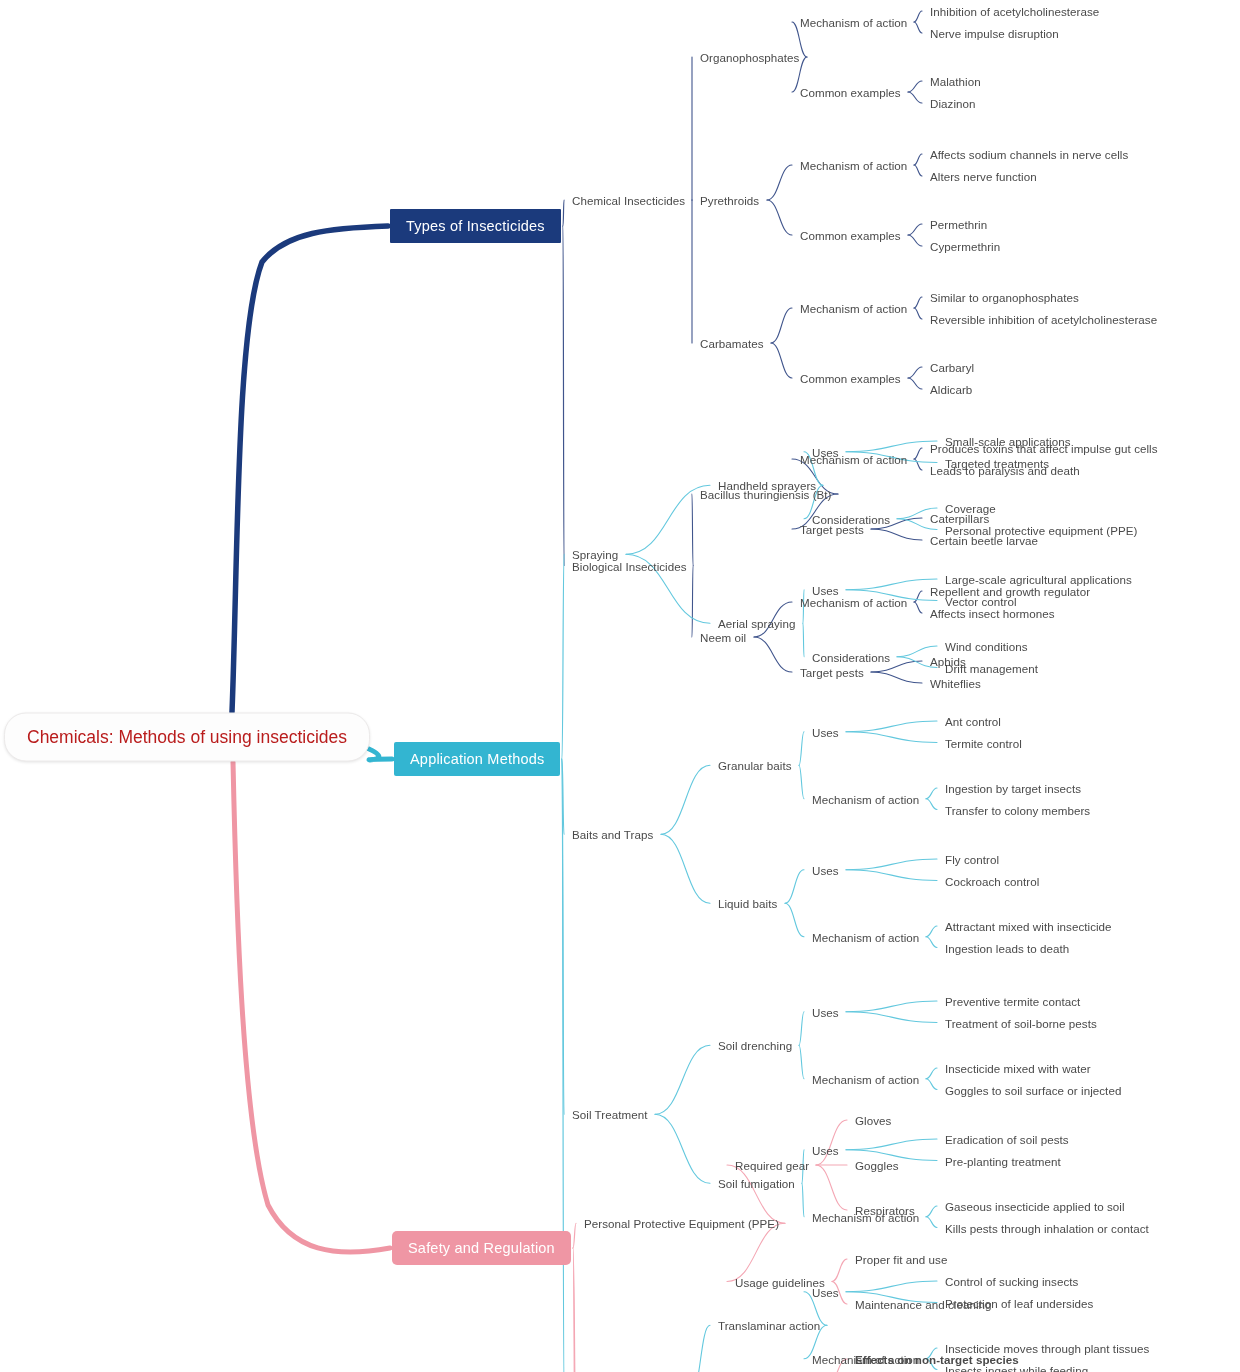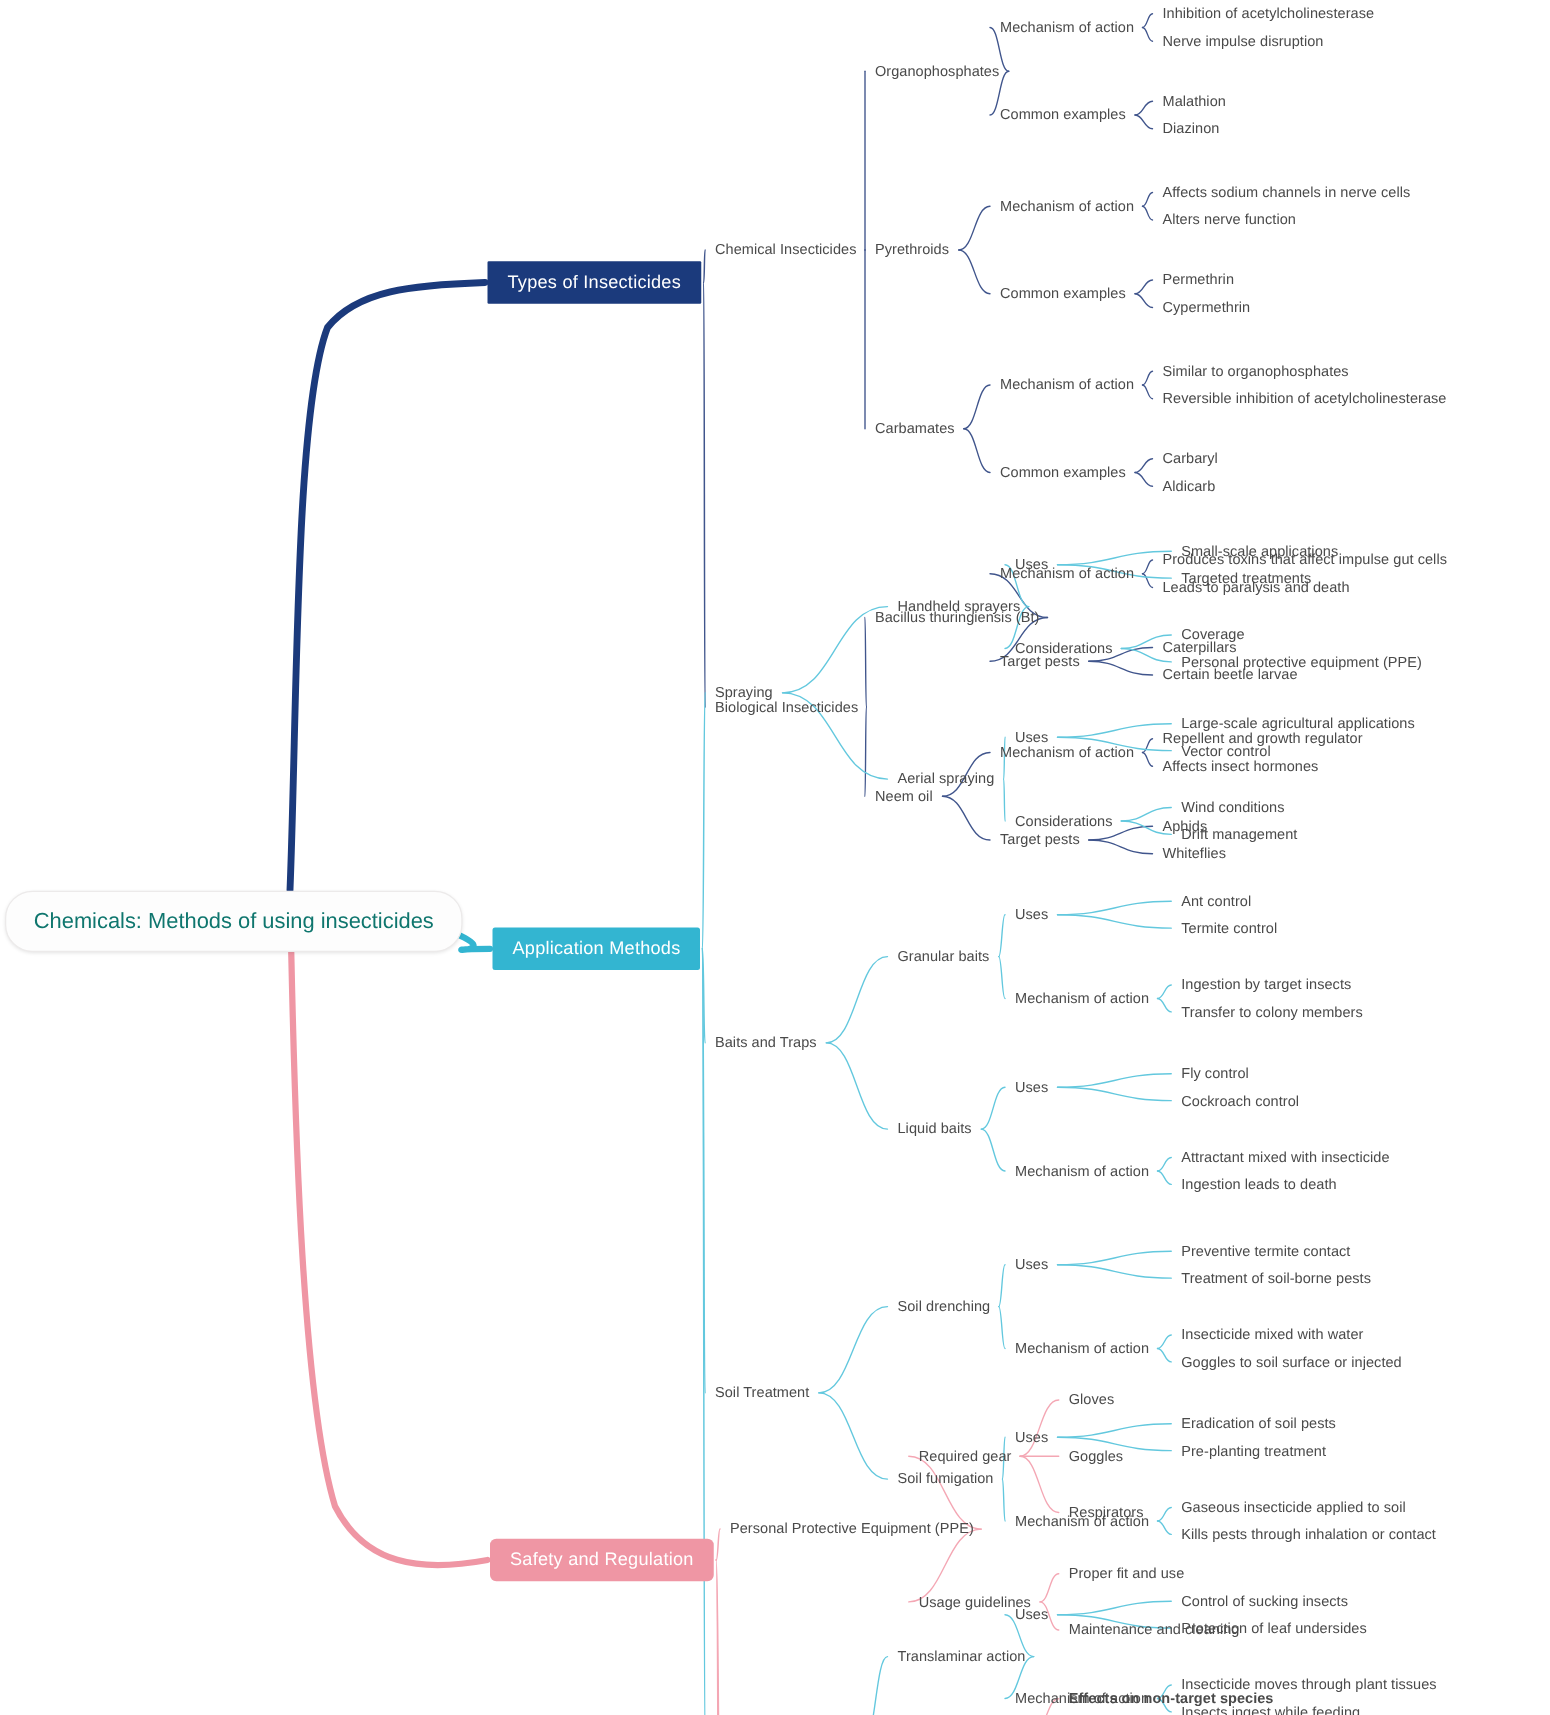--- a/index.html
+++ b/index.html
@@ -3,21 +3,21 @@
 <meta charset="utf-8">
 <style>
   html,body{margin:0;padding:0;background:#ffffff;}
   body{font-family:"Liberation Sans","DejaVu Sans",sans-serif;}
   #stage{position:relative;width:1240px;height:1372px;overflow:hidden;background:#fff;}
   #wires{position:absolute;left:0;top:0;width:1240px;height:1372px;pointer-events:none;}
   .node{position:absolute;transform:translateY(-50%);white-space:nowrap;}
   .root{
     left:4px;top:737px;
     background:#fdfdfd;border:1px solid #eceaea;border-radius:22px;
-    padding:13px 22px;font-size:17.5px;color:#0f766e;
+    padding:13px 22px;font-size:17.5px;color:#b91c1c;
     box-shadow:0 1px 3px rgba(0,0,0,0.10);
   }
   .branch{
     color:#ffffff;font-size:14.5px;padding:9px 16px;letter-spacing:.2px;
   }
   .branch.b0{left:390px;top:226px;background:#1b3a7c;border-radius:1px;}
   .branch.b1{left:394px;top:759px;background:#33b5d1;border-radius:2px;text-align:right;}
   .branch.b2{left:392px;top:1248px;background:#ef96a4;border-radius:5px;}
   .lbl{font-size:11.6px;color:#4a4a4a;letter-spacing:.05px;}
 </style>

